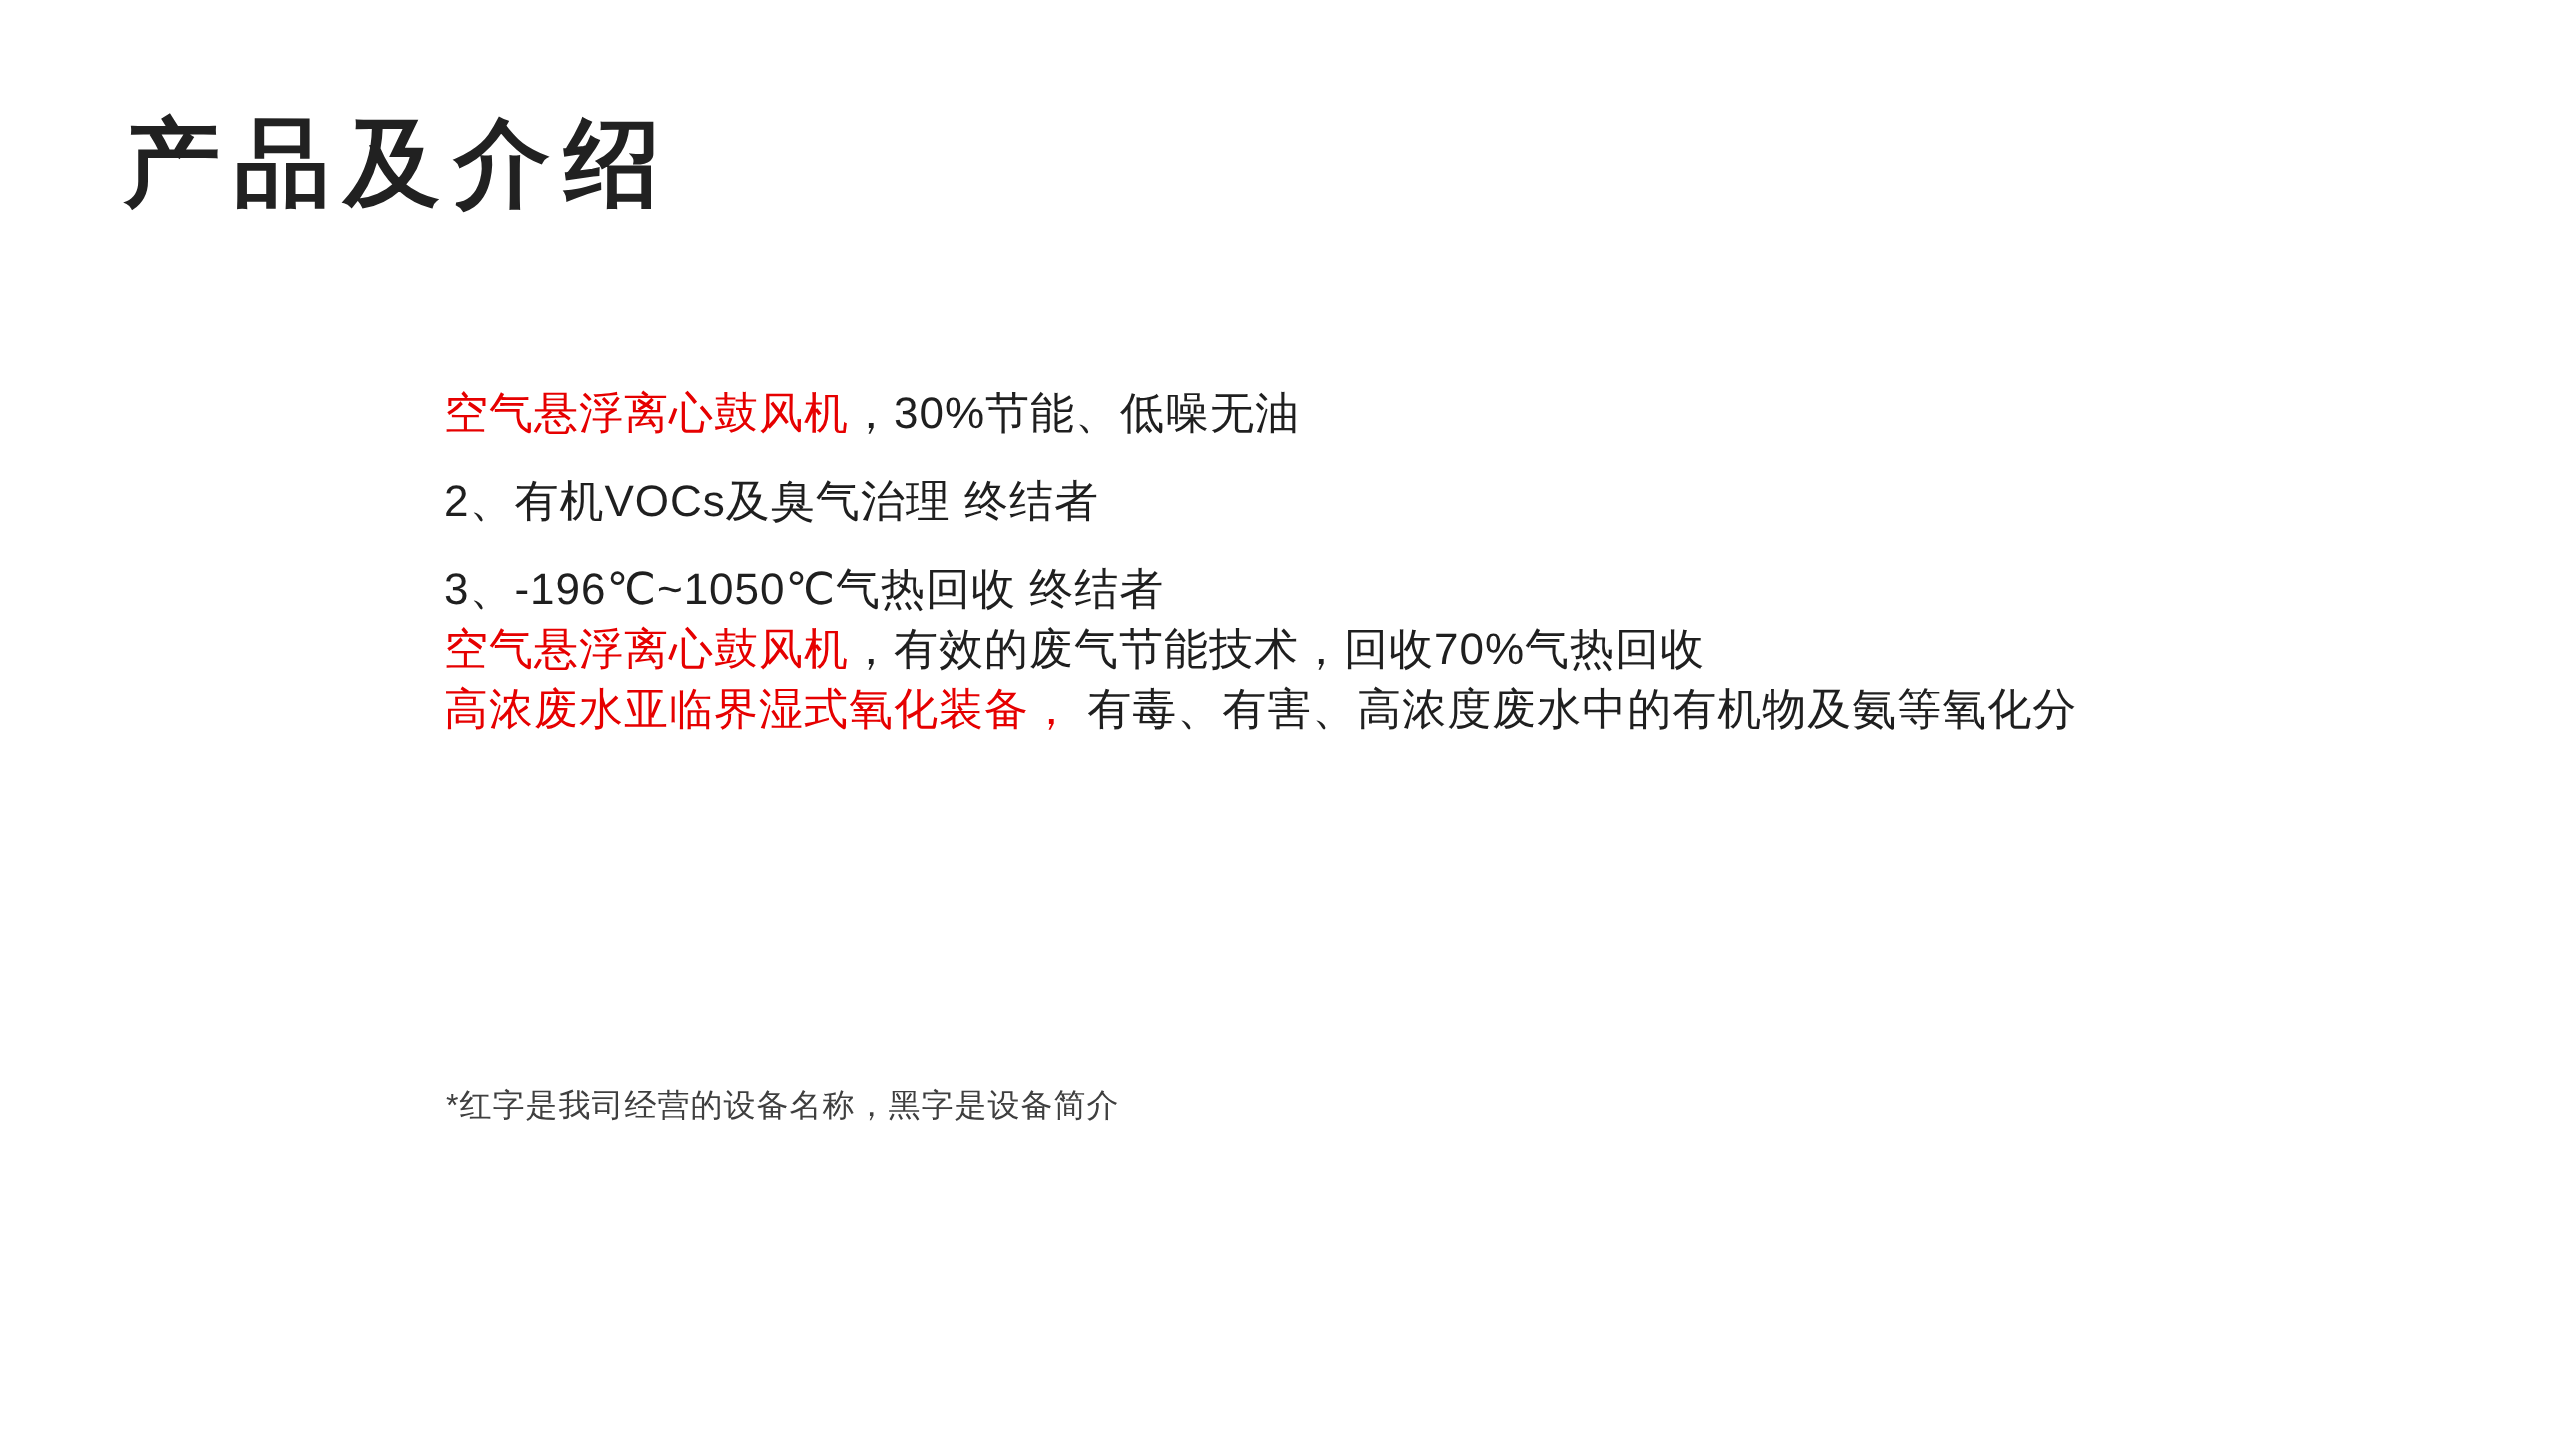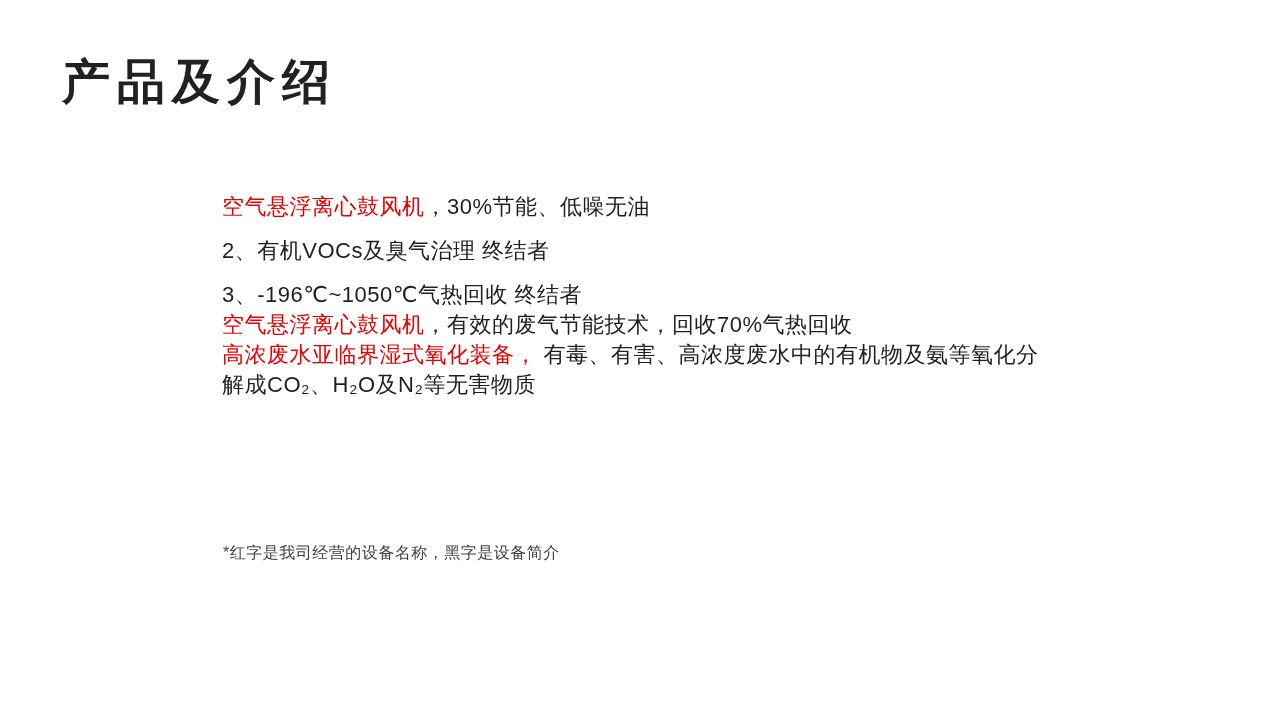--- a/index.html
+++ b/index.html
@@ -63,17 +63,16 @@
 
 <div class="slide">
   <h1 class="title">产品及介绍</h1>
 
   <div class="content" id="content">
       <p class="line spaced"><span class="seg-red">空气悬浮离心鼓风机</span><span class="seg-black">，30%节能、低噪无油</span></p>
       <p class="line spaced"><span class="seg-black">2、有机VOCs及臭气治理 终结者</span></p>
       <p class="line"><span class="seg-black">3、-196℃~1050℃气热回收 终结者</span></p>
       <p class="line"><span class="seg-red">空气悬浮离心鼓风机</span><span class="seg-black">，有效的废气节能技术，回收70%气热回收</span></p>
       <p class="line"><span class="seg-red">高浓废水亚临界湿式氧化装备，</span><span class="seg-black"> 有毒、有害、高浓度废水中的有机物及氨等氧化分</span></p>
-      <p class="line"><span class="seg-black">解成CO₂、H₂O及N₂等无害物质</span></p>
     </div>
 
   <div class="footnote">*红字是我司经营的设备名称，黑字是设备简介</div>
 </div>
 
 </body></html>

